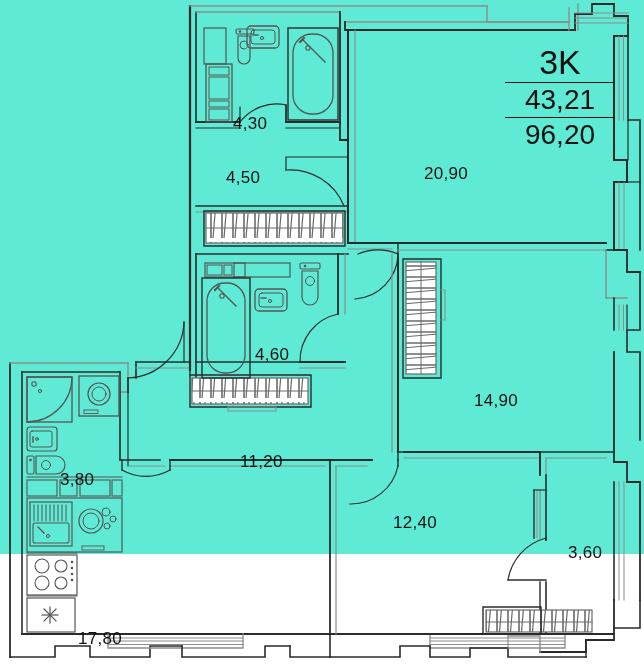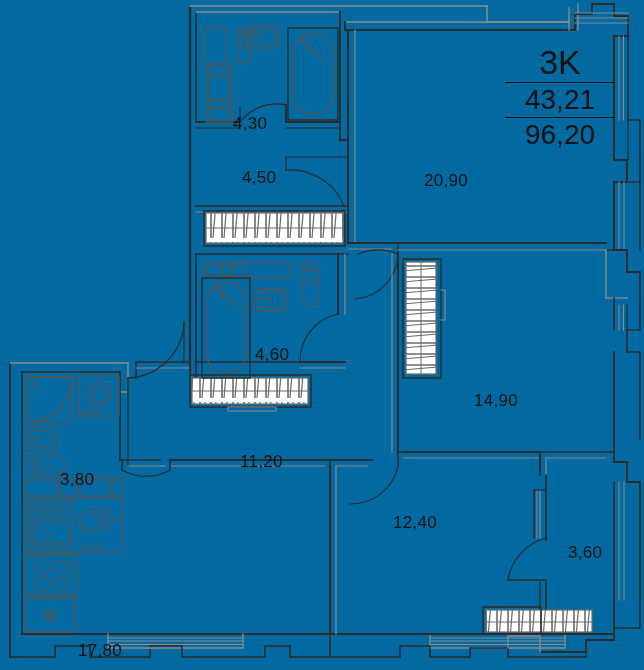--- a/index.html
+++ b/index.html
@@ -1,18 +1,18 @@
 <!DOCTYPE html>
 <html><head>
 <meta charset="utf-8">
 <style>
   html,body{margin:0;padding:0;background:#ffffff;}
   body{width:644px;height:670px;overflow:hidden;
        font-family:"Liberation Sans", sans-serif;}
-  #plan{position:relative;width:644px;height:670px;background:#0369a1;}
+  #plan{position:relative;width:644px;height:554px;background:#5eead4;}
   #plan svg{position:absolute;left:0;top:0;}
   .lbl{position:absolute;font-family:"Liberation Sans", sans-serif;
        font-size:17px;color:#111;letter-spacing:0.3px;white-space:nowrap;}
   .title-block{position:absolute;text-align:center;color:#111;}
   .tb-k{font-size:34px;line-height:36px;font-family:"Liberation Sans", sans-serif;}
   .tb-rule{height:1px;background:#111;margin:2px 0 1px 0;}
   .tb-a{font-size:28px;line-height:31px;font-family:"Liberation Sans", sans-serif;}
   .tb-b{font-size:28px;line-height:31px;font-family:"Liberation Sans", sans-serif;text-align:center;}
 </style>
 </head>
@@ -361,24 +361,24 @@
 <div class="title-block" style="left:505px;top:44px;width:110px;">
   <div class="tb-k">3K</div>
   <div class="tb-rule"></div>
   <div class="tb-a">43,21</div>
   <div class="tb-rule"></div>
   <div class="tb-b">96,20</div>
 </div>
 
 <div id="room-labels">
       <div class="lbl" style="left: 233px; top: 90px; margin-top: 24px;">4,30</div>
-      <div class="lbl" style="left: 226px; top: 168px; margin-left: 16px;">4,50</div>
-      <div class="lbl" style="left: 424px; top: 171px;">20,90</div>
+      <div class="lbl" style="left: 226px; top: 168px;">4,50</div>
+      <div class="lbl" style="left: 424px; top: 164px;">20,90</div>
       <div class="lbl" style="left: 255px; top: 345px;">4,60</div>
       <div class="lbl" style="left: 474px; top: 391px;">14,90</div>
       <div class="lbl" style="left: 240px; top: 452px;">11,20</div>
       <div class="lbl" style="left: 60px; top: 470px;">3,80</div>
       <div class="lbl" style="left: 393px; top: 513px;">12,40</div>
       <div class="lbl" style="left: 568px; top: 543px;">3,60</div>
-      <div class="lbl" style="left: 78px; top: 629px; margin-top: 12px;">17,80</div>
+      <div class="lbl" style="left: 78px; top: 629px;">17,80</div>
     </div>
 
 </div>
 
 </body></html>

